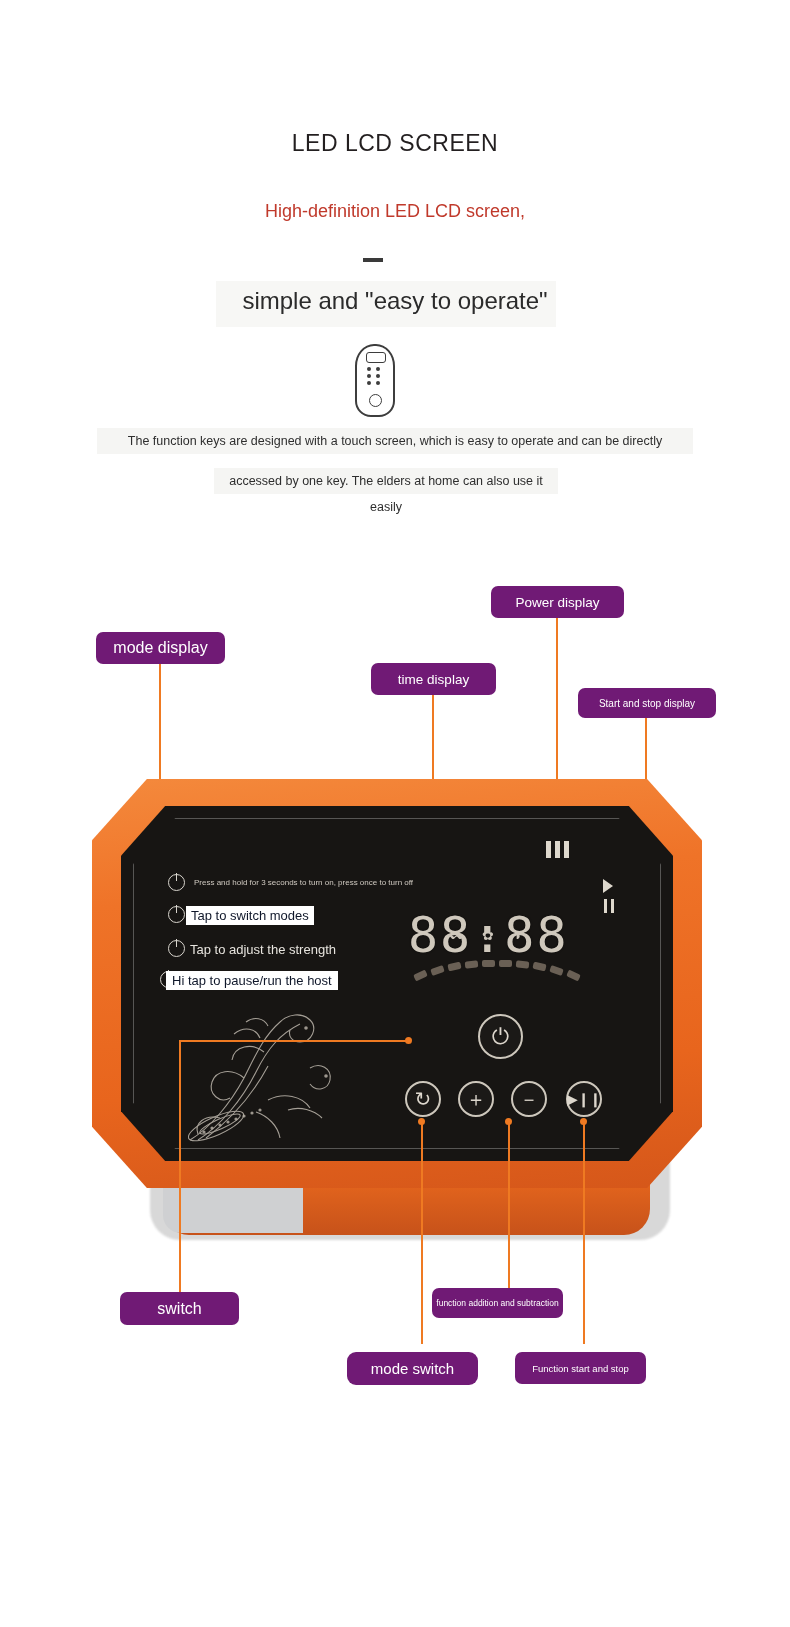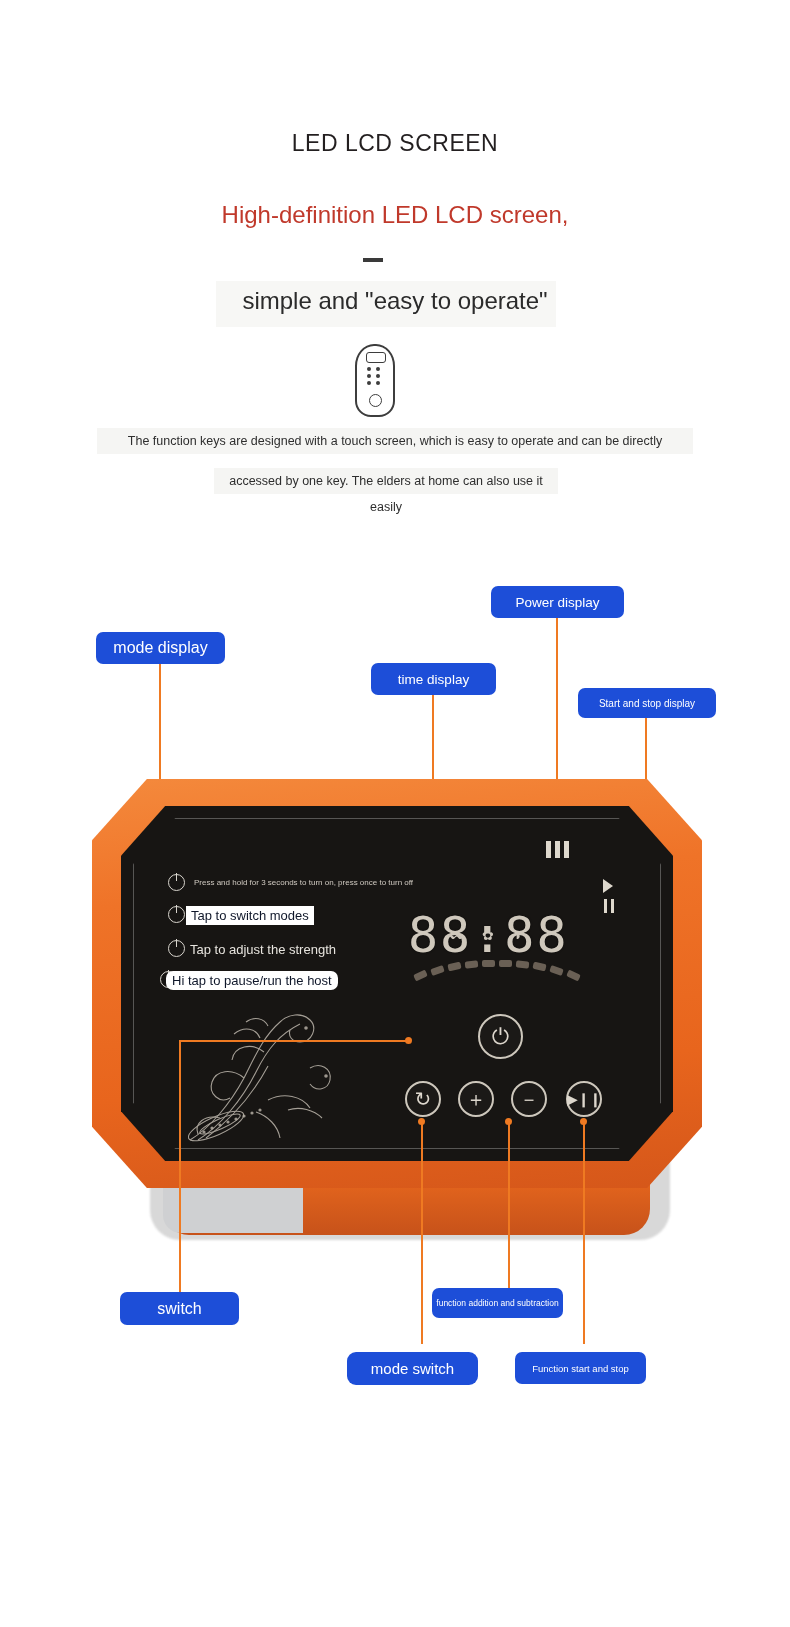--- a/index.html
+++ b/index.html
@@ -29,21 +29,21 @@
     font-size: 23px;
     letter-spacing: 0.5px;
     color: #231f20;
   }
   .hdr-sub1 {
     position: absolute;
     top: 201px;
     left: 0;
     width: 790px;
     text-align: center;
-    font-size: 24px;
+    font-size: 18px;
     color: #c0392b;
   }
   .hdr-dash {
     position: absolute;
     top: 258px;
     left: 363px;
     width: 20px;
     height: 4px;
     background: #3a3a3a;
   }
@@ -136,21 +136,21 @@
     background: #f5f5f3;
     text-align: center;
     font-size: 12.5px;
     line-height: 26px;
     color: #2e2e2e;
   }
 
   
   .pill {
     position: absolute;
-    background: #1d4ed8;
+    background: #701a75;
     color: #ffffff;
     border-radius: 7px;
     text-align: center;
     white-space: nowrap;
     display: flex;
     align-items: center;
     justify-content: center;
   }
   .leader {
     position: absolute;
@@ -432,21 +432,21 @@
   <div class="panel-row small" style="left:194px; top:878px;">Press and hold for 3 seconds to turn on, press once to turn off</div>
 
   <div class="ring" style="left:168px; top:906px;"></div>
   <div class="panel-row small" style="left:190px; top:904px;">tap to switch</div>
   <div class="panel-row row-hl" style="left:186px; top:906px; padding:2px 5px;">Tap to switch modes</div>
 
   <div class="ring" style="left:168px; top:940px;"></div>
   <div class="panel-row" style="left:190px; top:942px;">Tap to adjust the strength</div>
 
   <div class="ring" style="left:160px; top:971px;"></div>
-  <div class="panel-row row-hl" style="left:166px; top:971px; padding:2px 6px;border-radius:7px;">Hi tap to pause/run the host</div>
+  <div class="panel-row row-hl" style="left:166px; top:971px; padding:2px 6px;">Hi tap to pause/run the host</div>
 
   <div class="lcd">88:88</div>
   <div class="bars">
       <i></i>
       <i></i>
       <i></i>
     </div>
   <div class="play-tri"></div>
   <div class="pause-ico">
       <i></i>

